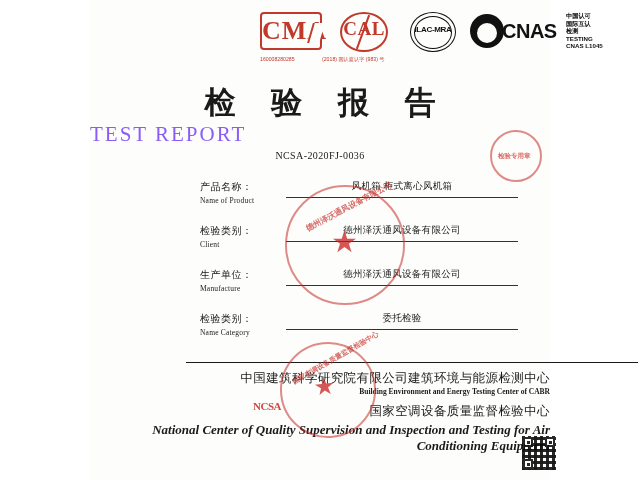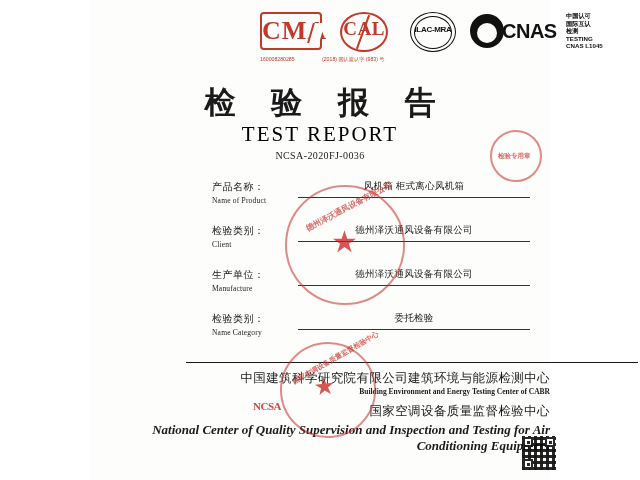--- a/index.html
+++ b/index.html
@@ -193,44 +193,42 @@
     letter-spacing: 14px;
     text-indent: 14px;
     color: #1a1a1a;
     font-family: "Liberation Serif", serif;
     font-weight: bold;
   }
   .title-en {
     position: absolute;
     left: 0; top: 122px;
     width: 460px;
-    text-align: center;
     font-size: 21px;
     letter-spacing: 2px;
-    color: #000000;
+    color: #8b5cf6;
     font-family: "Liberation Serif", serif;
   }
   .report-no {
     position: absolute;
     left: 0; top: 150px;
     width: 460px;
     text-align: center;
     font-size: 10px;
     letter-spacing: 0.4px;
     color: #1a1a1a;
     font-family: "Liberation Serif", serif;
   }
 
   
   .fields {
     position: absolute;
     left: 110px;
     top: 180px;
     width: 320px;
-    margin-left: 12px;
   }
   .field-row {
     position: relative;
     height: 44px;
   }
   .field-label {
     position: absolute;
     left: 0; top: 0;
     width: 86px;
   }

